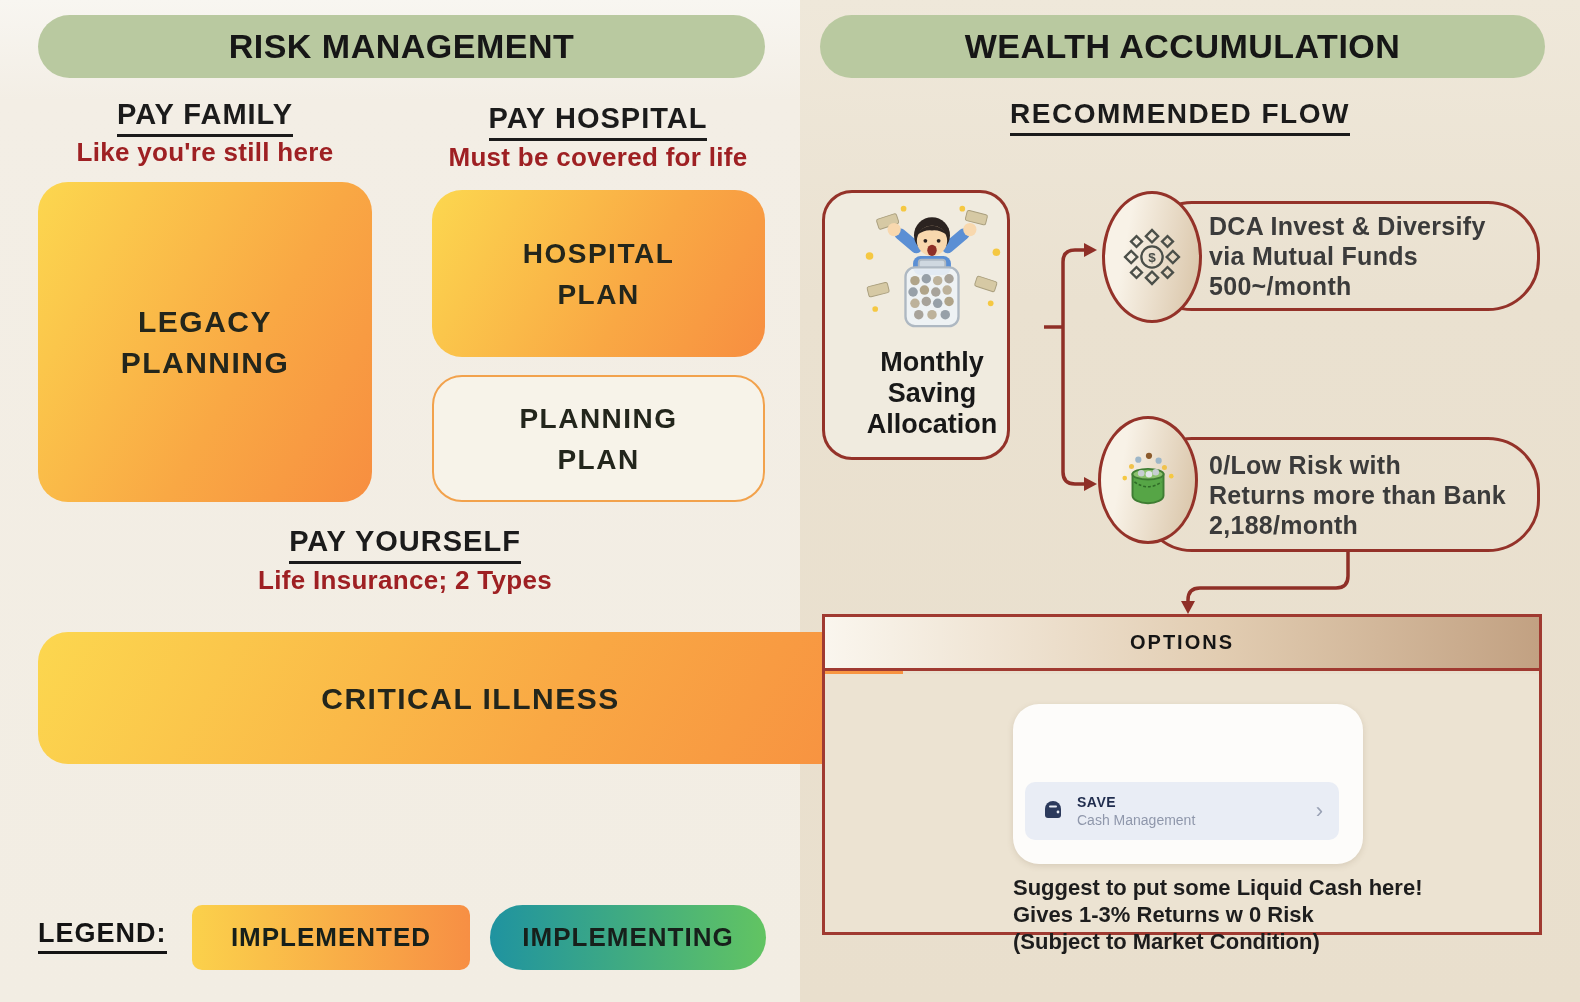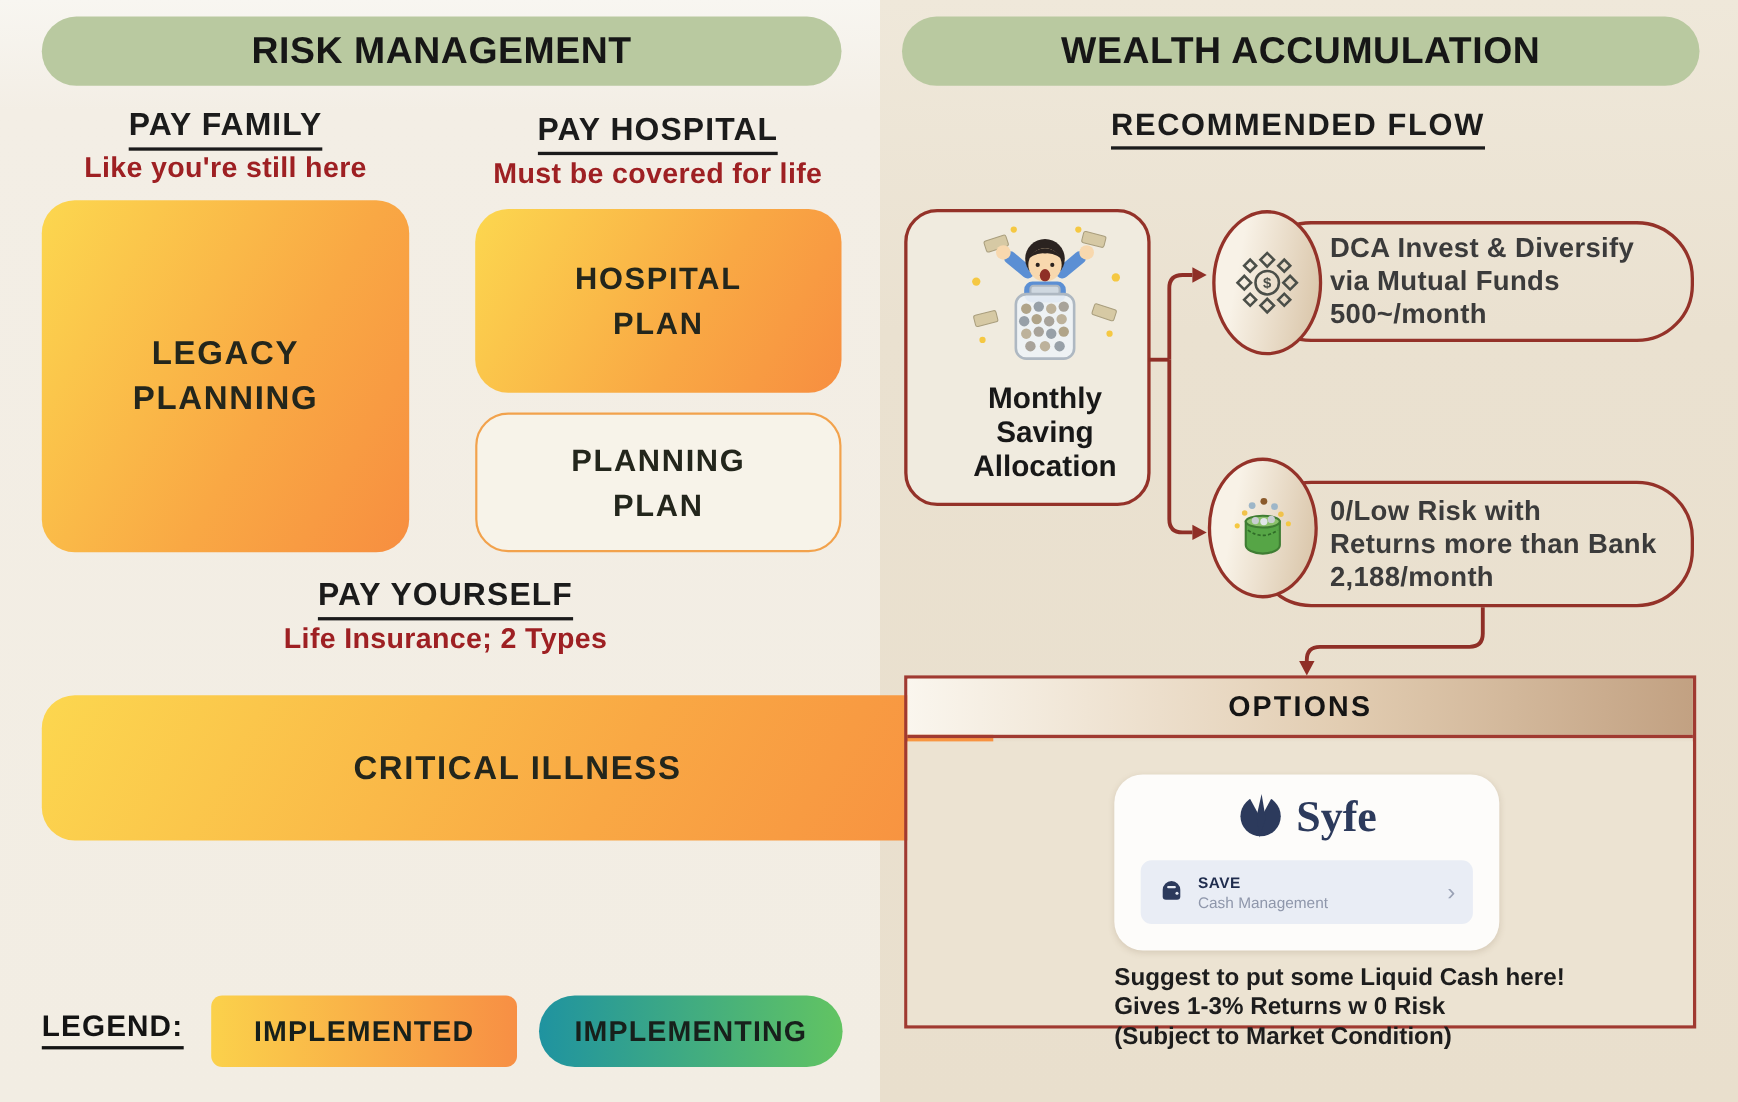--- a/index.html
+++ b/index.html
@@ -89,41 +89,41 @@
     display:flex; align-items:center; justify-content:center;
   }
 
   .options-box{ border:3px solid #a03a31; }
   .options-header{
     height:54px; background:linear-gradient(90deg,#faf6ee 0%,#e2cdb2 55%,#c2a182 100%);
     border-bottom:3px solid #a03a31;
     display:flex; align-items:center; justify-content:center;
   }
   .options-header .t{
-    font-size:26px; font-weight:700; color:#151515; letter-spacing:2px;
+    font-size:20px; font-weight:700; color:#151515; letter-spacing:2px;
   }
   .options-body{
     position:absolute; left:0; top:57px; right:0; bottom:0;
     background:#ece3d2;
   }
   .syfe-card{
     position:absolute; left:188px; top:30px; width:350px; height:160px;
     background:#fdfcfa; border-radius:26px;
     box-shadow:0 2px 6px rgba(120,100,70,.18);
   }
   .syfe-logo-row{
     display:flex; align-items:center; justify-content:center;
     gap:10px; margin-top:14px;
   }
   .syfe-name{
     font-family:"Liberation Serif", serif; font-weight:700;
     font-size:40px; color:#2c3a5c;
   }
   .save-row{
-    position:absolute; left:24px; right:24px; top:78px; height:58px;
+    position:absolute; left:12px; right:24px; top:78px; height:58px;
     background:#e9edf5; border-radius:10px;
     display:flex; align-items:center; padding:0 16px; gap:12px;
   }
   .save-texts .t1{ font-size:14px; font-weight:700; color:#1f2c4d; letter-spacing:.5px; }
   .save-texts .t2{ font-size:14px; font-weight:400; color:#8f97ab; margin-top:2px; }
   .save-chevron{ margin-left:auto; font-size:22px; color:#9aa2b5; line-height:1; }
   .options-note{ position:absolute; left:188px; top:200px; }
   .options-note .ln{
     font-size:22px; font-weight:600; color:#1d1d1d; line-height:27px;
   }
@@ -190,21 +190,21 @@
   </div>
 
   <div class="abs section-pill" style="left:820px; top:15px; width:725px; height:63px;">
     <span class="t">WEALTH ACCUMULATION</span>
   </div>
 
   <div class="abs flow-heading" style="left:920px; top:98px; width:520px;">
     <span class="u">RECOMMENDED FLOW</span>
   </div>
 
-  <div class="abs monthly-box" style="left:822px; top:190px; width:224px; height:270px;padding-left:32px;">
+  <div class="abs monthly-box" style="left:822px; top:190px; width:188px; height:270px;padding-left:32px;">
     <svg width="160" height="142" viewBox="0 0 160 150" style="margin-top:10px;">
 
       <g>
         <rect x="22" y="14" width="22" height="11" rx="2" fill="#d6c9a4" stroke="#a99e7d" transform="rotate(-18 33 19)"></rect>
         <rect x="116" y="10" width="22" height="11" rx="2" fill="#d6c9a4" stroke="#a99e7d" transform="rotate(14 127 15)"></rect>
         <rect x="12" y="86" width="22" height="11" rx="2" fill="#d6c9a4" stroke="#a99e7d" transform="rotate(-14 23 91)"></rect>
         <rect x="126" y="80" width="22" height="11" rx="2" fill="#d6c9a4" stroke="#a99e7d" transform="rotate(18 137 85)"></rect>
       </g>
 
       <g fill="#f5c842">
@@ -329,28 +329,20 @@
     <polygon points="1,51 15,51 8,64" fill="#8f2f27"></polygon>
   </svg>
 
   <div class="abs options-box" style="left:822px; top:614px; width:720px; height:321px;">
     <div class="options-header">
       <span class="t">OPTIONS</span>
     </div>
     <div class="options-body">
 
       <div class="syfe-card">
-        <div class="syfe-logo-row">
-          <svg width="44" height="44" viewBox="0 0 48 48">
-            <circle cx="24" cy="24" r="20" fill="#2c3a5c"></circle>
-            <path d="M24 26 L11 2 H37 Z" fill="#fdfcfa"></path>
-            <polygon points="25,2 29,26 23,45 20,24" fill="#2c3a5c"></polygon>
-          </svg>
-          <span class="syfe-name">Syfe</span>
-        </div>
         <div class="save-row">
           <svg width="24" height="24" viewBox="0 0 24 24">
             <path d="M4 10 a8 8 0 0 1 16 0 v6 a3 3 0 0 1 -3 3 H 7 a3 3 0 0 1 -3 -3 Z" fill="#2c3a5c"></path>
             <rect x="8" y="6.5" width="8" height="2" rx="1" fill="#e9edf5"></rect>
             <circle cx="17" cy="13" r="1.4" fill="#e9edf5"></circle>
           </svg>
           <div class="save-texts">
             <div class="t1">SAVE</div>
             <div class="t2">Cash Management</div>
           </div>

